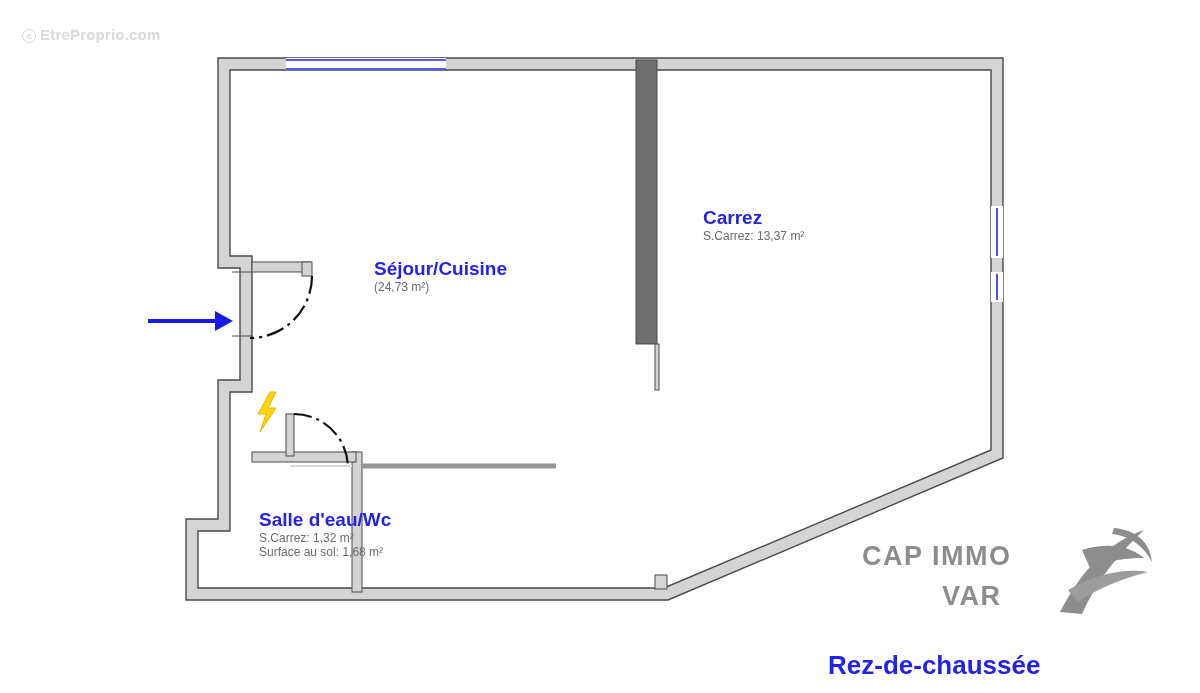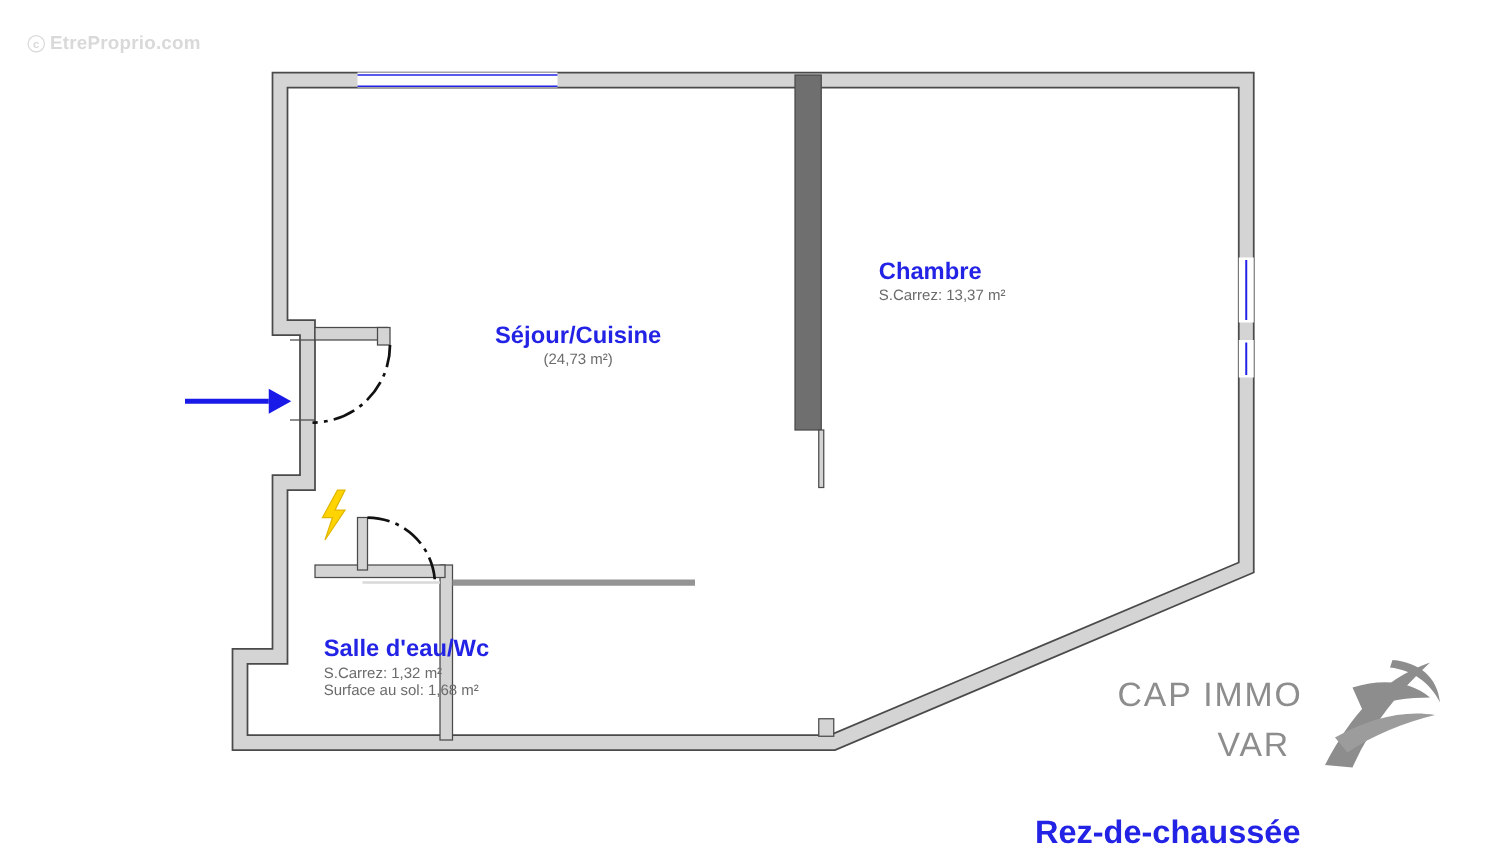--- a/index.html
+++ b/index.html
@@ -52,21 +52,21 @@
     font-weight: bold;
     color: #2323e6;
     font-size: 19px;
     white-space: pre;
   }
   .room .line {
     color: #6b6b6b;
     font-size: 12px;
     white-space: pre;
   }
-  #label-sejour { left: 396px; top: 258px; text-align: center; }
+  #label-sejour { left: 374px; top: 258px; }
   #label-chambre { left: 703px; top: 207px; }
   #label-sdb { left: 259px; top: 509px; }
   
   #label-floor {
     position: absolute;
     left: 828px;
     top: 650px;
     color: #2323e6;
     font-weight: bold;
     font-size: 26px;
@@ -76,25 +76,24 @@
   #agency-logo {
     position: absolute;
     left: 852px;
     top: 533px;
     width: 300px;
     height: 90px;
   }
   #agency-logo .l1, #agency-logo .l2 {
     position: absolute;
     color: #8d8d8d;
-    font-weight: normal;
+    font-weight: bold;
     letter-spacing: 1.5px;
     font-size: 27px;
     white-space: pre;
-    margin-left: 32px;
   }
   #agency-logo .l1 { left: 10px; top: 8px; }
   #agency-logo .l2 { left: 90px; top: 48px; }
 </style>
 </head>
 <body>
 
 <svg id="floorplan" viewBox="0 0 1200 693">
 
   <g>
@@ -191,21 +190,21 @@
 <div class="wm-topleft">
   <span class="circ">c</span><span>EtreProprio.com</span>
 </div>
 
 <div class="room" id="label-sejour">
   <div class="name">Séjour/Cuisine</div>
   <div class="line">(24,73 m²)</div>
 </div>
 
 <div class="room" id="label-chambre">
-  <div class="name">Chambre</div>
+  <div class="name">Carrez</div>
   <div class="line">S.Carrez: 13,37 m²</div>
 </div>
 
 <div class="room" id="label-sdb">
   <div class="name">Salle d'eau/Wc</div>
   <div class="line">S.Carrez: 1,32 m²</div>
   <div class="line">Surface au sol: 1,68 m²</div>
 </div>
 
 <div id="label-floor">Rez-de-chaussée</div>

